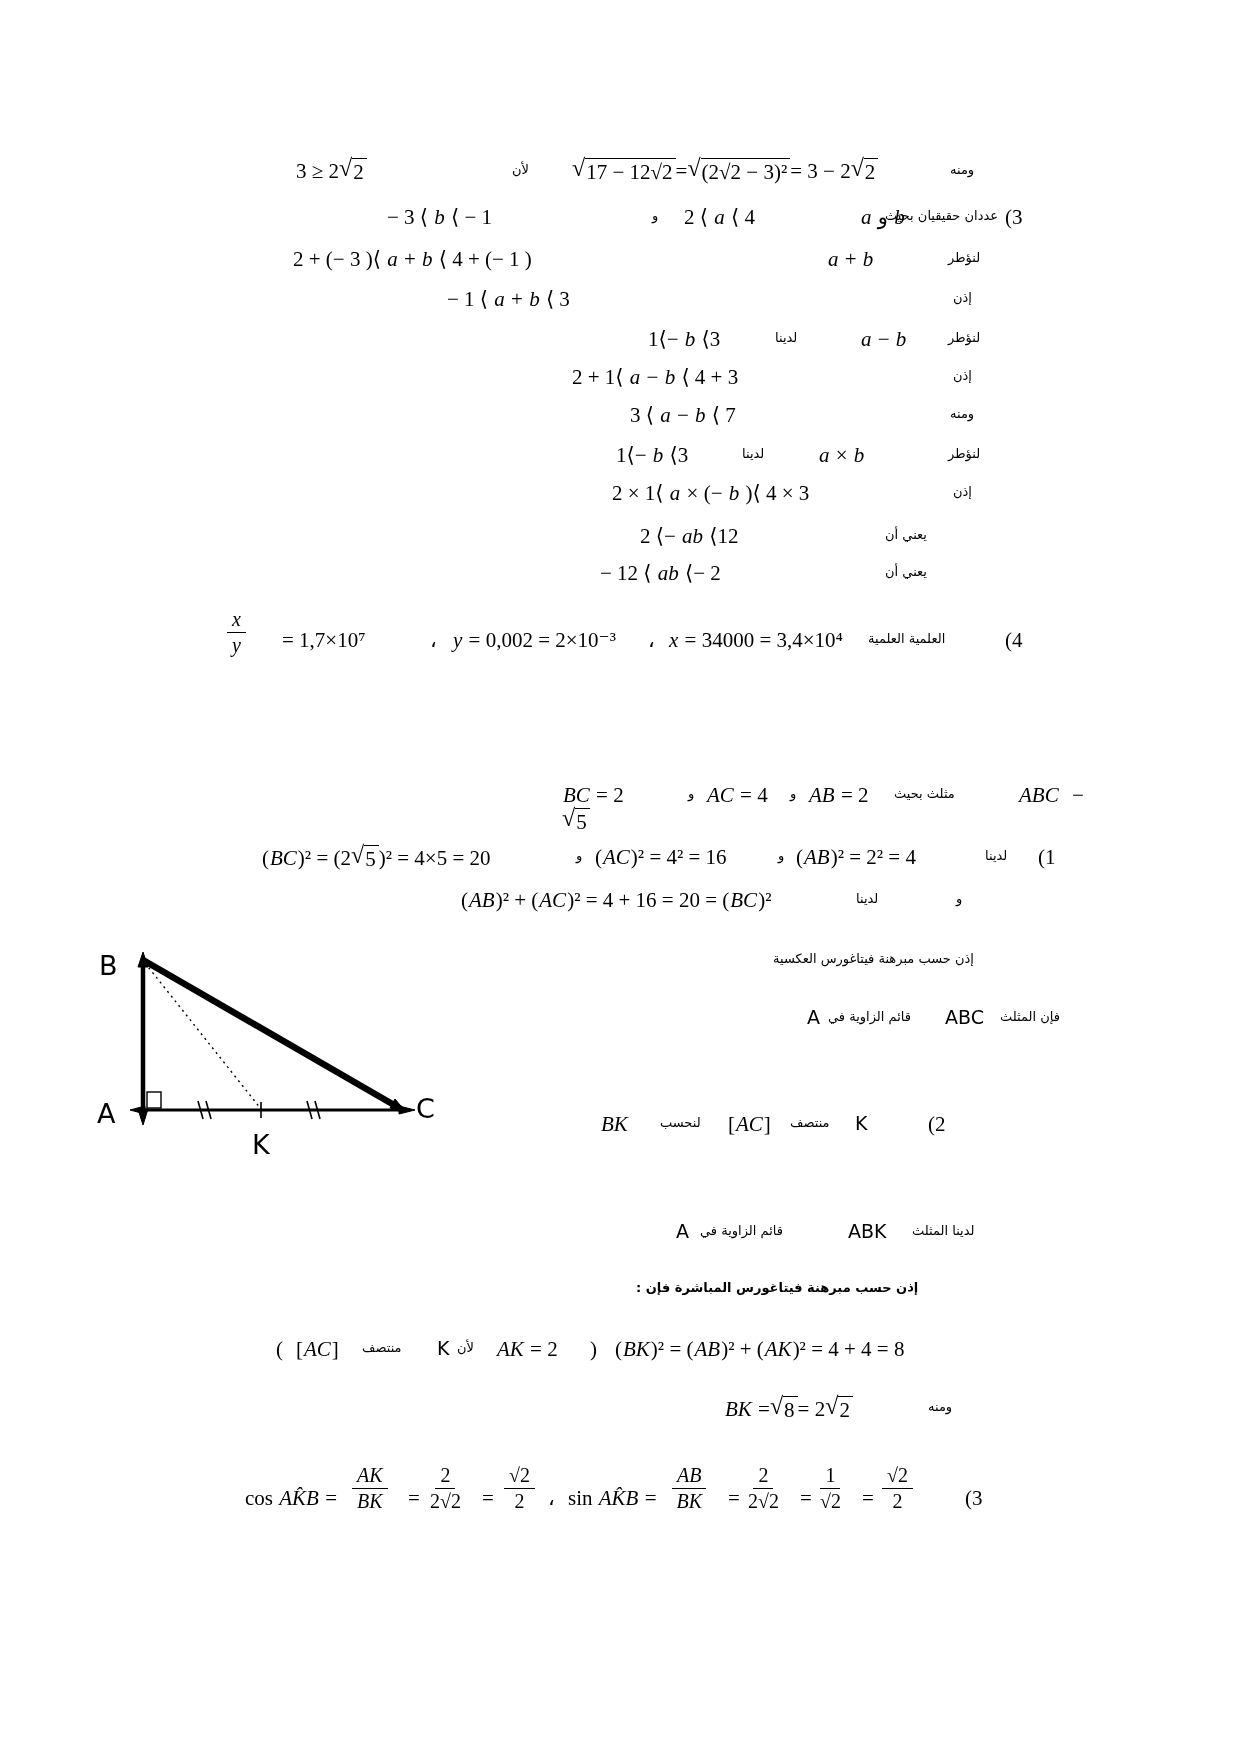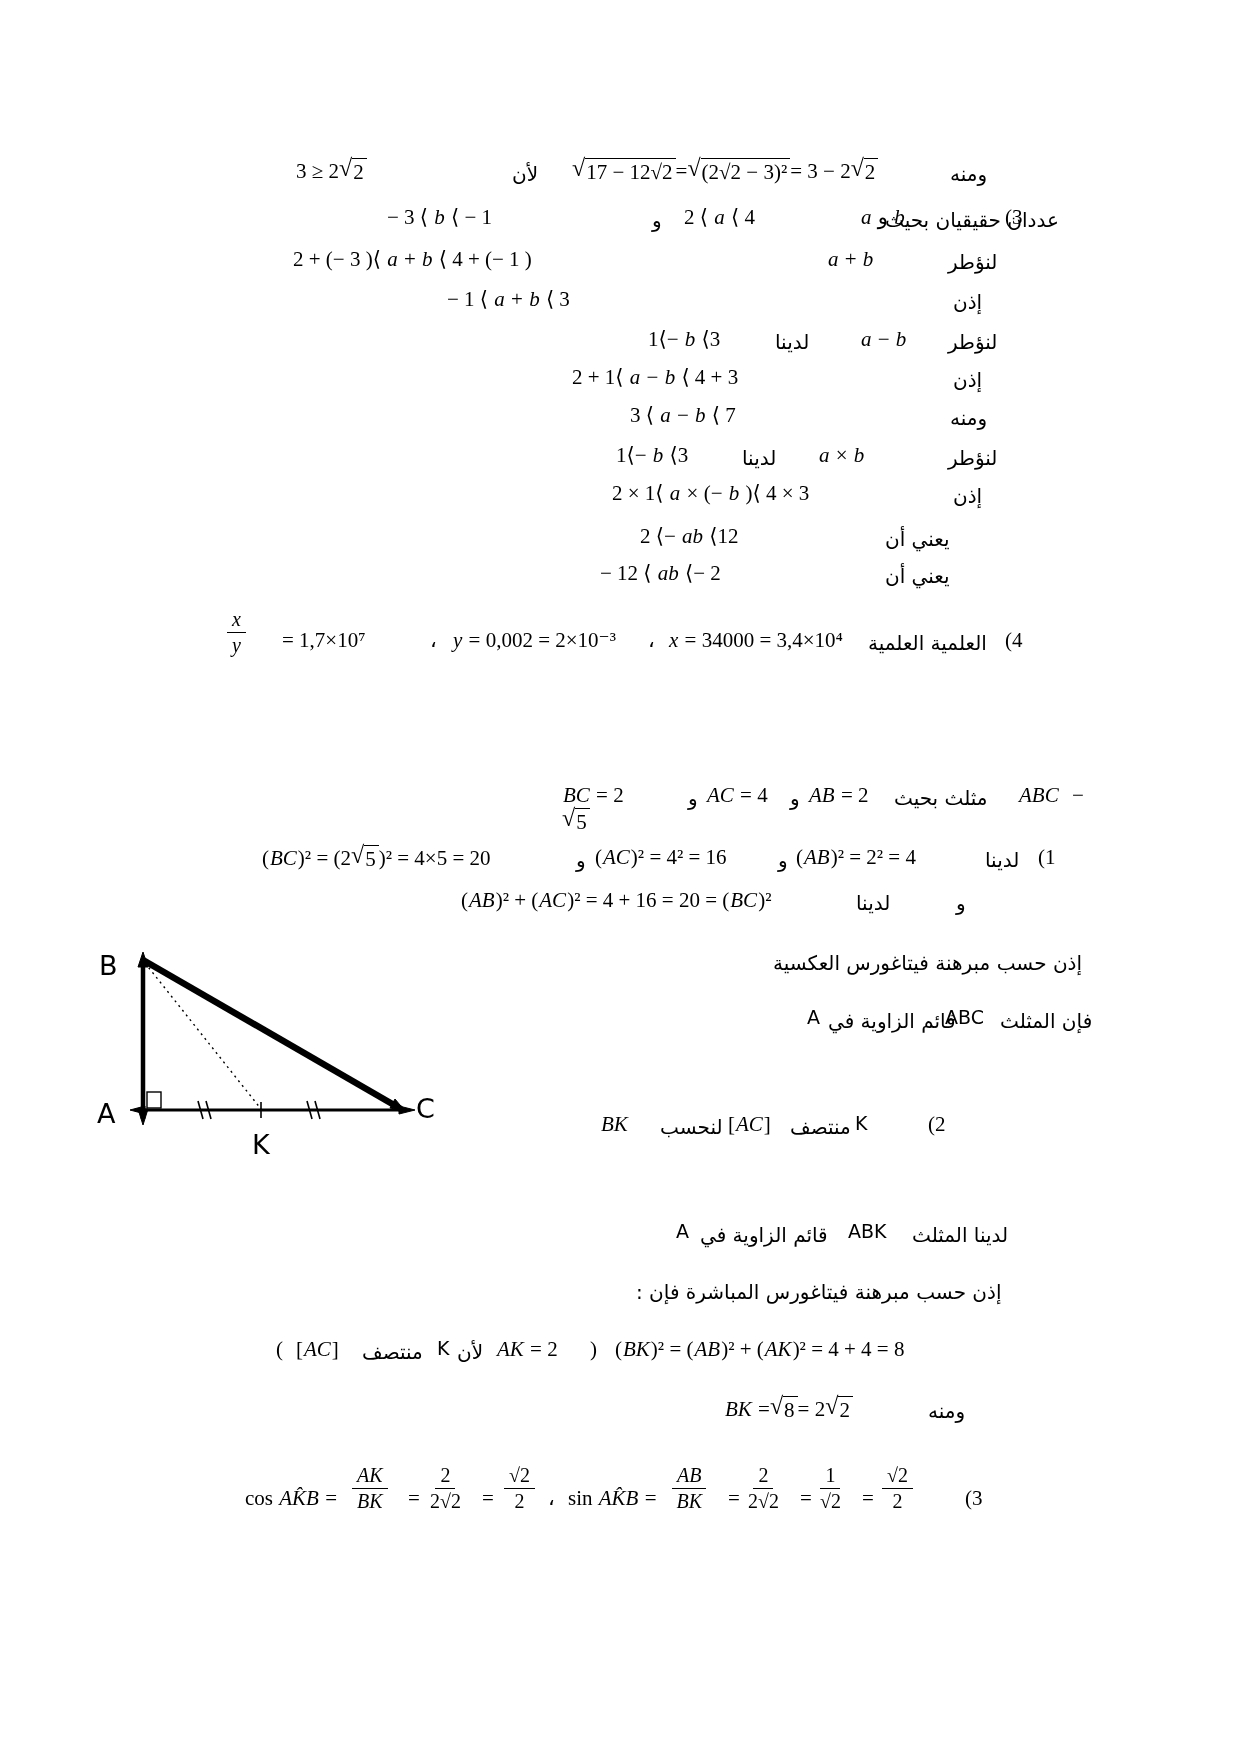--- a/index.html
+++ b/index.html
@@ -1,20 +1,20 @@
 <!DOCTYPE html>
 <html><head>
 <meta charset="utf-8">
 <style>
   html,body{margin:0;padding:0;background:#9a9a9a;}
   #page{position:relative;width:1240px;height:1754px;background:#ffffff;color:#000;overflow:hidden;}
   .it{position:absolute;white-space:nowrap;display:inline-flex;align-items:baseline;}
   .m{font-family:"Liberation Serif","DejaVu Serif",serif;font-size:21px;font-style:normal;}
   .m i{font-style:italic;padding:0 1px;}
-  .ar{font-family:"DejaVu Sans",sans-serif;font-size:20px;direction:rtl;unicode-bidi:isolate;}
+  .ar{font-family:"DejaVu Sans",sans-serif;font-size:13px;direction:rtl;unicode-bidi:isolate;}
   .lt{font-family:"DejaVu Sans",sans-serif;font-size:19px;}
   .sq{display:inline-flex;align-items:flex-start;font-family:"Liberation Serif","DejaVu Serif",serif;font-size:21px;}
   .sg{font-size:24px;line-height:1;transform:translateY(-2px);}
   .rc{border-top:1.7px solid #000;padding:1px 3px 0 1px;}
   .fr{display:inline-flex;flex-direction:column;align-items:center;font-family:"Liberation Serif","DejaVu Serif",serif;font-size:20px;line-height:1.15;}
   .fn{border-bottom:1.6px solid #000;padding:0 5px 1px;}
   .fd{padding-top:1px;}
   .fr i{font-style:italic;}
   #heading{position:absolute;left:750px;top:698px;width:254px;text-align:center;
     font-family:"DejaVu Sans",sans-serif;font-weight:bold;font-size:28px;direction:rtl;
@@ -303,21 +303,21 @@
       </span>
       <span class="it" style="left: 700px; top: 1223px;">
         <span class="ar">قائم الزاوية في</span>
       </span>
       <span class="it" style="left: 848px; top: 1220px;">
         <span class="lt">ABK</span>
       </span>
       <span class="it" style="left: 912px; top: 1223px;">
         <span class="ar">لدينا المثلث</span>
       </span>
-      <span class="it" style="left: 636px; top: 1280px;">
+      <span class="it" style="left: 636px; top: 1280px; font-weight: bold;">
         <span class="ar">إذن  حسب مبرهنة فيتاغورس المباشرة فإن :</span>
       </span>
       <span class="it" style="left: 276px; top: 1337px;">
         <span class="m">(</span>
       </span>
       <span class="it" style="left: 296px; top: 1337px;">
         <span class="m">[<i>AC</i>]</span>
       </span>
       <span class="it" style="left: 362px; top: 1340px;">
         <span class="ar">منتصف</span>

